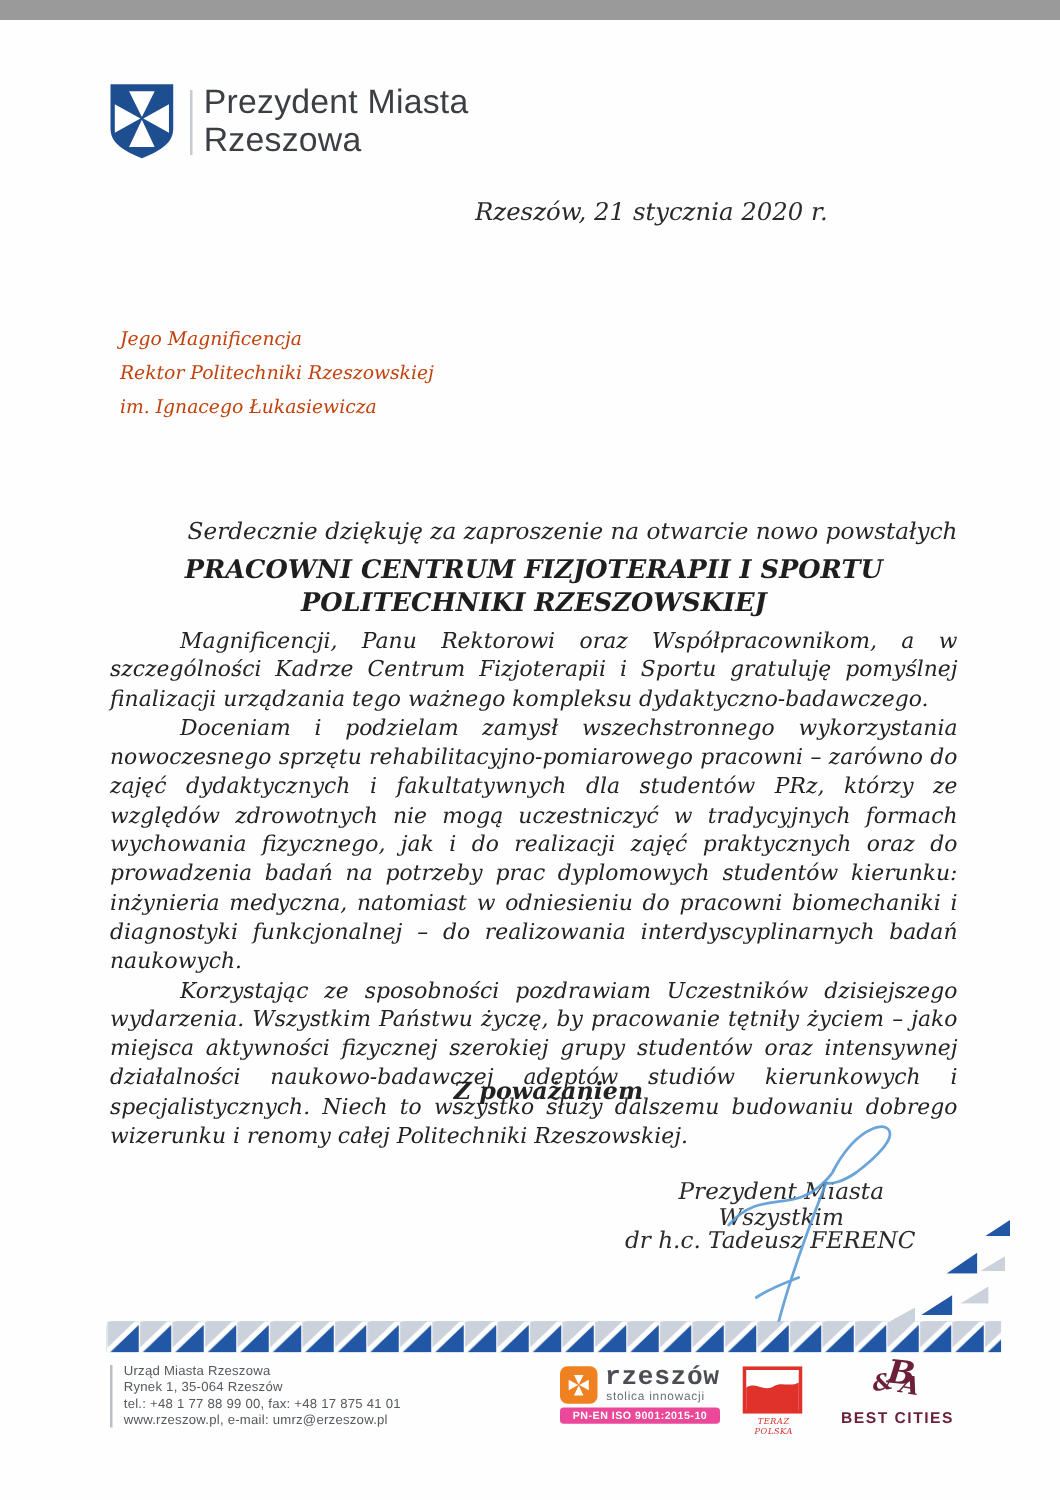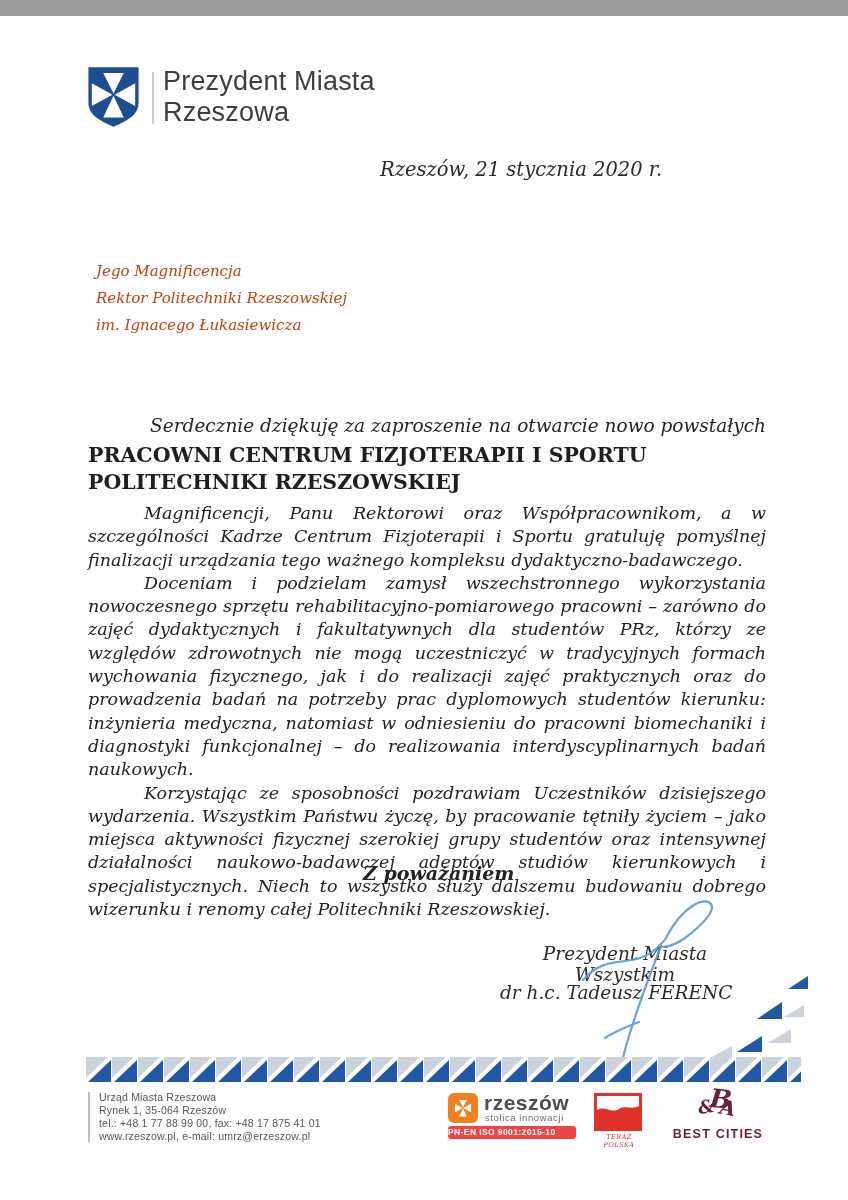--- a/index.html
+++ b/index.html
@@ -25,22 +25,22 @@
   .recipient{
     position:absolute;left:96px;top:242px;
     font-style:italic;font-weight:normal;font-size:15px;line-height:27px;color:#c2410c;
   }
   
   .intro-line{
     position:absolute;left:88px;top:399px;width:678px;text-align:right;
     font-style:italic;font-size:18.5px;color:#262626;
   }
   .doc-title{
-    position:absolute;left:88px;top:426px;width:678px;
-    font-weight:bold;font-size:20.5px;line-height:27px;color:#1e1e1e;
+    position:absolute;left:88px;top:426px;width:678px;text-align:center;
+    font-style:italic;font-weight:bold;font-size:20.5px;line-height:27px;color:#1e1e1e;
   }
   .paragraphs{
     position:absolute;left:88px;top:486px;width:678px;
     font-style:italic;font-size:17.5px;line-height:23.3px;color:#232323;
     text-align:justify;
   }
   .paragraphs p{margin:0;text-indent:56px;}
   
   .valediction{
     position:absolute;left:363px;top:846px;
@@ -65,32 +65,32 @@
   .contact{
     position:absolute;left:99px;top:1075px;
     font-family:"Liberation Sans","DejaVu Sans",sans-serif;
     font-size:10.5px;line-height:13px;color:#55585e;letter-spacing:.2px;
   }
   .rz-logo{position:absolute;left:448px;top:1077px;width:130px;}
   .rz-box{position:absolute;left:0;top:0;width:30px;height:30px;background:#f08121;border-radius:6px;}
   .rz-box svg{position:absolute;left:4px;top:4px;}
   .rz-title{
     position:absolute;left:36px;top:-2px;
-    font-family:Liberation Sans, sans-serif;
+    font-family:Liberation Mono, monospace;
     font-size:21px;font-weight:bold;color:#4a4d52;letter-spacing:.5px;
   }
   .rz-tagline{
     position:absolute;left:37px;top:19px;
     font-family:"Liberation Sans","DejaVu Sans",sans-serif;
     font-size:9.5px;color:#6a6e74;letter-spacing:.6px;
   }
   .iso-bar{
-    position:absolute;left:0;top:33px;width:128px;height:13px;background:#ef4444;border-radius:3px;
-    font-family:"Liberation Sans","DejaVu Sans",sans-serif;
-    font-size:8.5px;font-weight:bold;color:#fff;text-align:left;line-height:13px;letter-spacing:.4px;
+    position:absolute;left:0;top:33px;width:128px;height:13px;background:#ec4899;border-radius:3px;
+    font-family:"Liberation Sans","DejaVu Sans",sans-serif;
+    font-size:8.5px;font-weight:bold;color:#fff;text-align:center;line-height:13px;letter-spacing:.4px;
   }
   .tp-logo{position:absolute;left:594px;top:1077px;width:50px;}
   .tp-caption{
     position:absolute;left:-2px;top:40px;width:54px;text-align:center;
     font-family:"DejaVu Serif",serif;font-style:italic;font-size:6.5px;color:#d5322b;letter-spacing:.5px;
   }
   .bc-logo{position:absolute;left:672px;top:1072px;width:92px;text-align:center;color:#6b1f39;}
   .bc-monogram{position:relative;height:36px;font-family:"DejaVu Serif",serif;font-style:italic;font-weight:bold;}
   .bc-monogram .m-amp{position:absolute;left:26px;top:8px;font-size:18px;transform:rotate(-8deg);}
   .bc-monogram .m-b{position:absolute;left:38px;top:-4px;font-size:26px;transform:rotate(6deg);}

